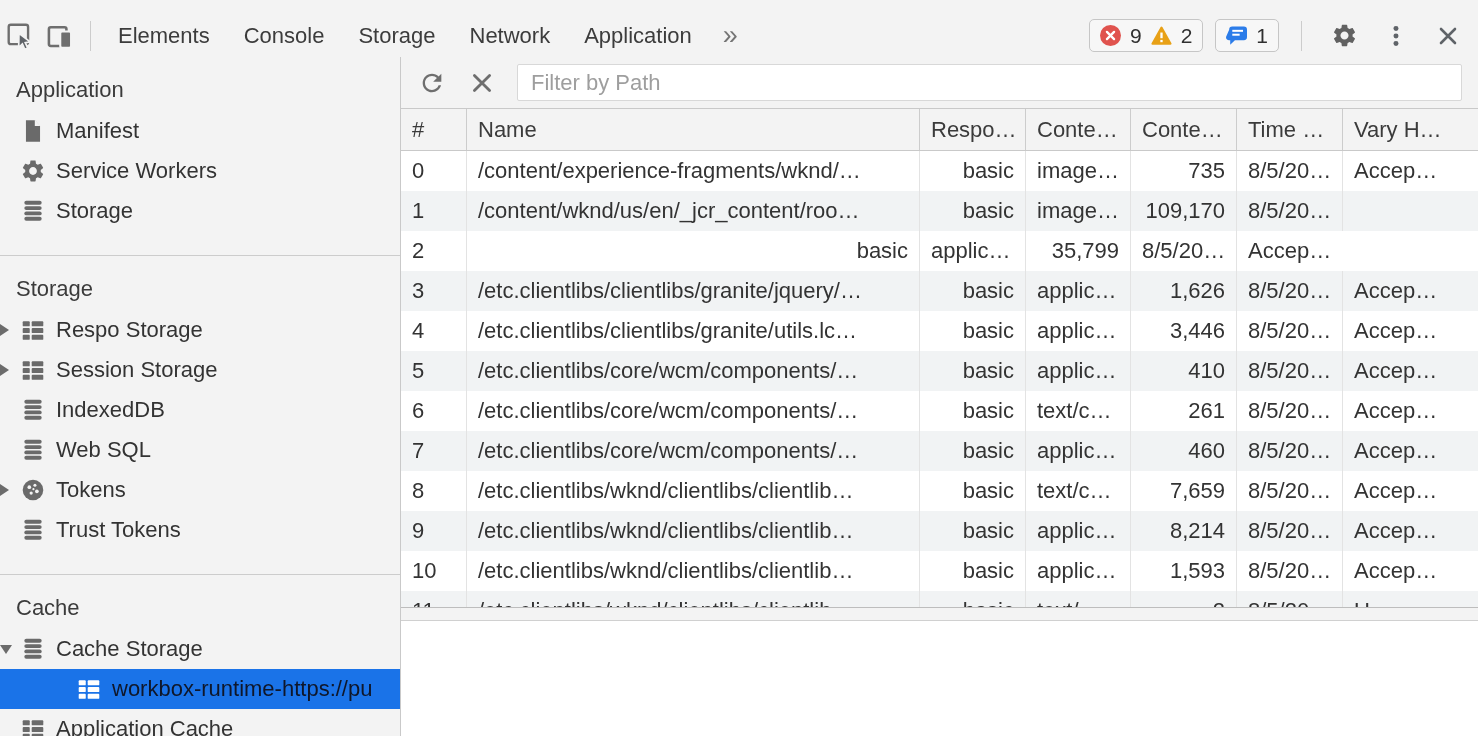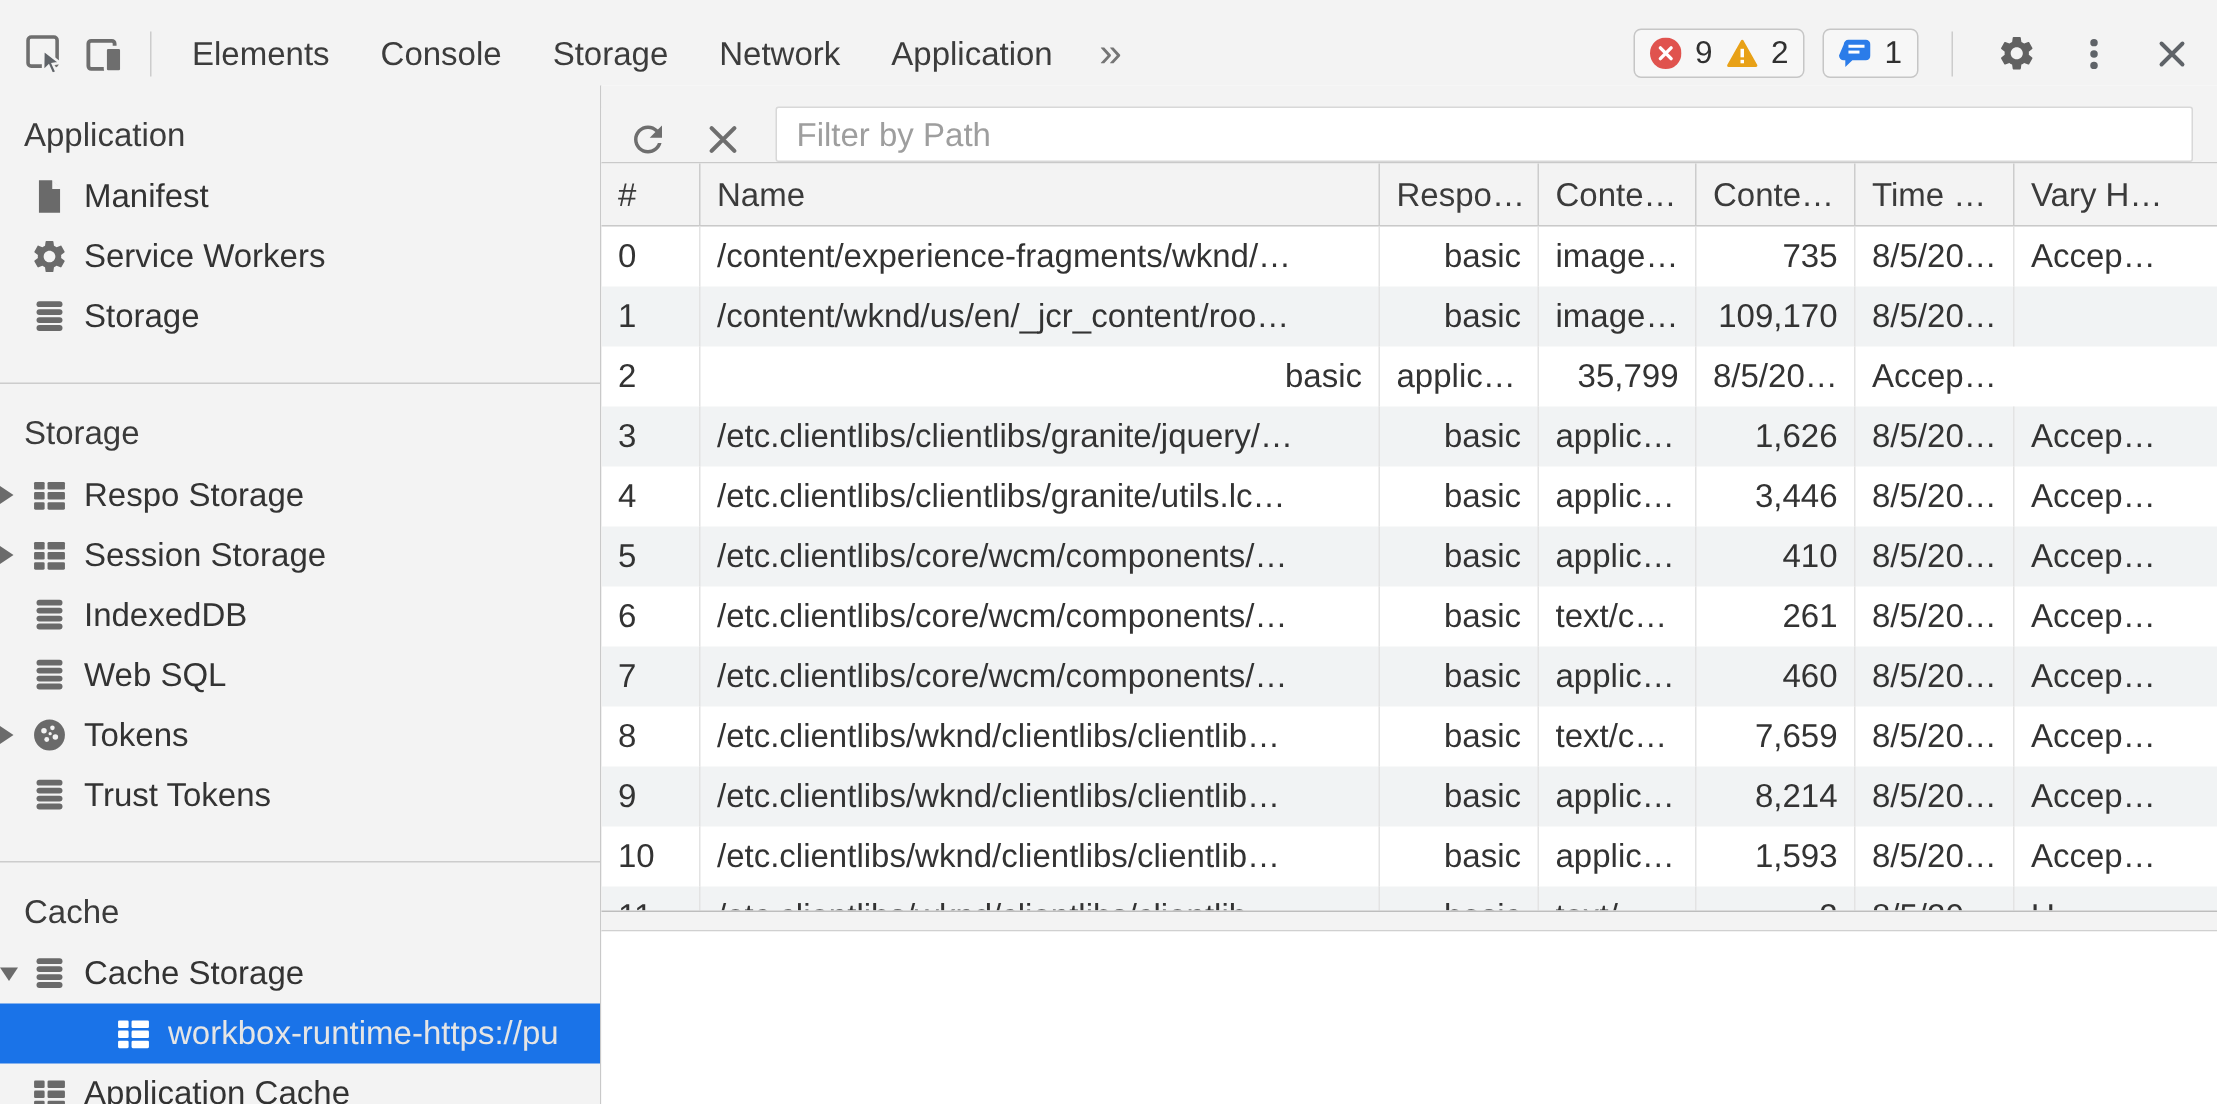--- a/index.html
+++ b/index.html
@@ -5,21 +5,21 @@
   html,body{margin:0;padding:0;background:#fff;}
   *{box-sizing:border-box;}
   .devtools{
     position:relative;width:1478px;height:736px;overflow:hidden;
     font-family:"Liberation Sans","DejaVu Sans",sans-serif;
     color:#333;background:#fff;
   }
   
   .tabbar{
     height:72px;background:#f3f3f3;border-bottom:1px solid #c9c9c9;
-    display:flex;align-items:center;padding-left:10px;
+    display:flex;align-items:center;
   }
   .tb-btn{display:flex;align-items:center;justify-content:center;width:40px;height:40px;flex:none;}
   .tb-sep{width:1px;height:30px;background:#ccc;margin:0 10px;flex:none;}
   .tab{
     height:100%;display:flex;align-items:center;padding:0 17px;
     font-size:22px;color:#3c3c3c;position:relative;white-space:nowrap;flex:none;
   }
   .tab.active::after{
     content:"";position:absolute;left:0;right:0;bottom:0;height:4px;background:#1a73e8;
   }
@@ -34,31 +34,31 @@
   
   .body{position:absolute;top:57px;left:0;right:0;bottom:0;display:flex;}
   .sidebar{
     width:401px;flex:none;background:#f3f3f3;border-right:1px solid #c9c9c9;overflow:hidden;
   }
   .side-section{padding-top:12px;padding-bottom:24px;}
   .side-section + .side-section{border-top:1px solid #ccc;}
   .side-header{height:42px;display:flex;align-items:center;padding-left:16px;font-size:22px;color:#3b3b3b;}
   .side-item{height:40px;display:flex;align-items:center;font-size:22px;color:#333;white-space:nowrap;}
   .side-item.child{padding-left:56px;}
-  .side-item.selected{background:#1a73e8;color:#e5e5e5;padding-right:0;overflow:hidden;}
+  .side-item.selected{background:#1a73e8;color:#0f172a;padding-right:0;overflow:hidden;}
   .tw{width:20px;height:16px;display:flex;align-items:center;justify-content:flex-start;flex:none;}
   .tw .tri-r{width:0;height:0;border-left:9px solid #6b6b6b;border-top:6px solid transparent;border-bottom:6px solid transparent;}
   .tw .tri-d{width:0;height:0;border-top:9px solid #6b6b6b;border-left:6px solid transparent;border-right:6px solid transparent;}
   .side-ic{width:26px;height:26px;flex:none;margin-right:10px;}
   .side-ic svg{display:block;width:100%;height:100%;}
   
   .main{flex:1;display:flex;flex-direction:column;background:#fff;min-width:0;}
   .filterbar{
     height:52px;flex:none;background:#f3f3f3;border-bottom:1px solid #c9c9c9;
-    display:flex;align-items:flex-end;padding:0 16px;gap:20px;
+    display:flex;align-items:center;padding:0 16px;gap:20px;
   }
   .fb-btn{display:flex;align-items:center;justify-content:center;width:30px;height:30px;flex:none;}
   .filter-input{
     flex:1;height:37px;border:1px solid #d8d8d8;border-radius:2px;background:#fff;
     font-family:inherit;font-size:22px;color:#333;padding:0 13px;outline:none;min-width:0;
   }
   .filter-input::placeholder{color:#9e9e9e;}
   .grid{display:grid;grid-template-columns:66px 453px 106px 105px 106px 106px minmax(0,1fr);}
   .thead{height:42px;flex:none;background:#f3f3f3;border-bottom:1px solid #c9c9c9;}
   .hc{

